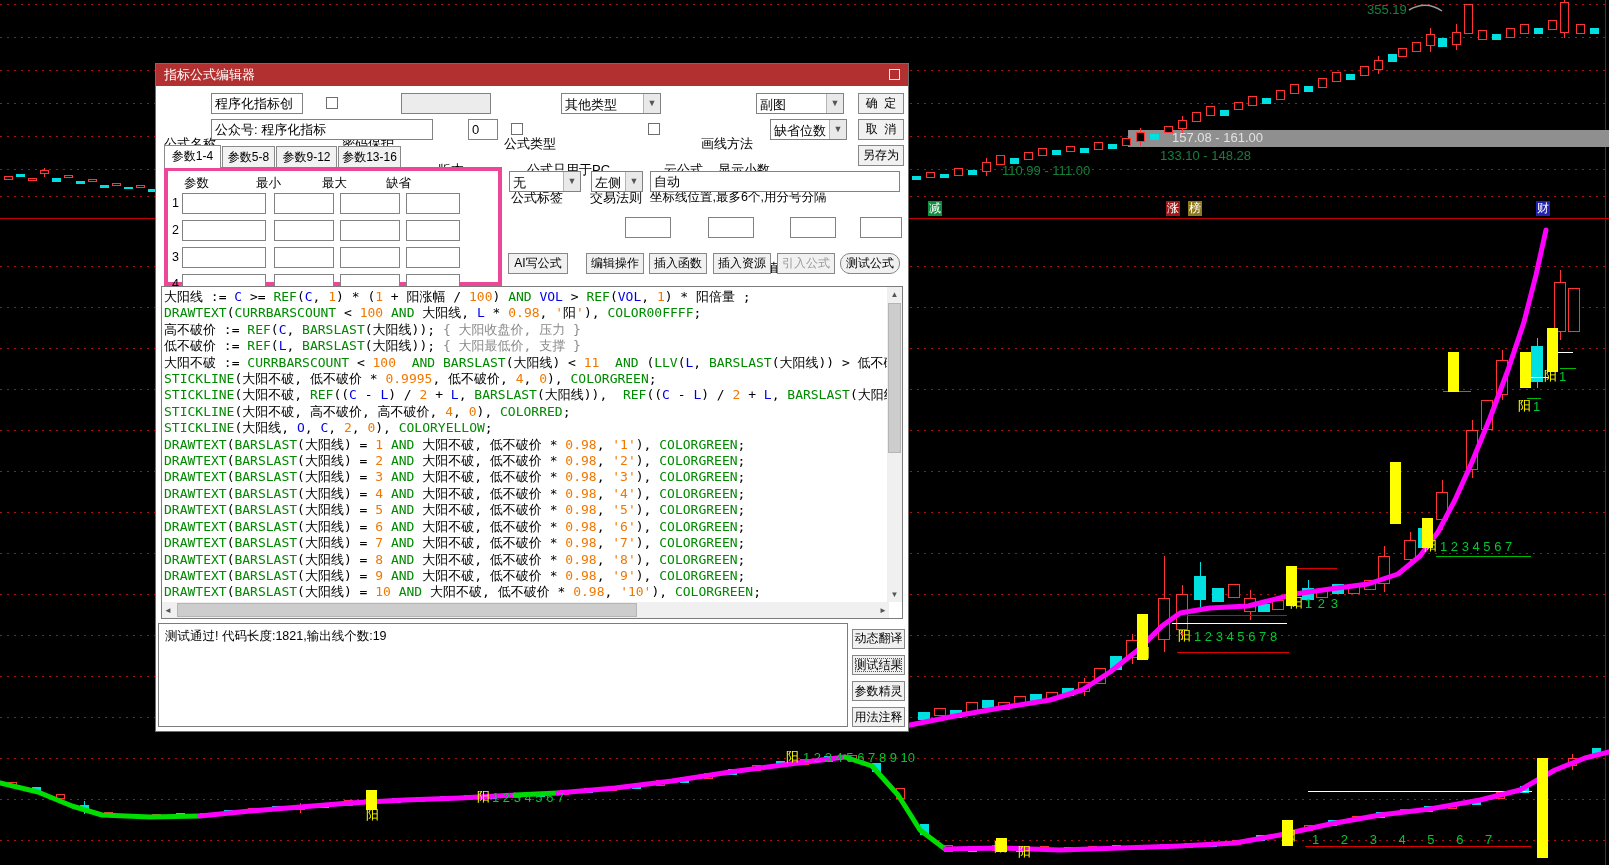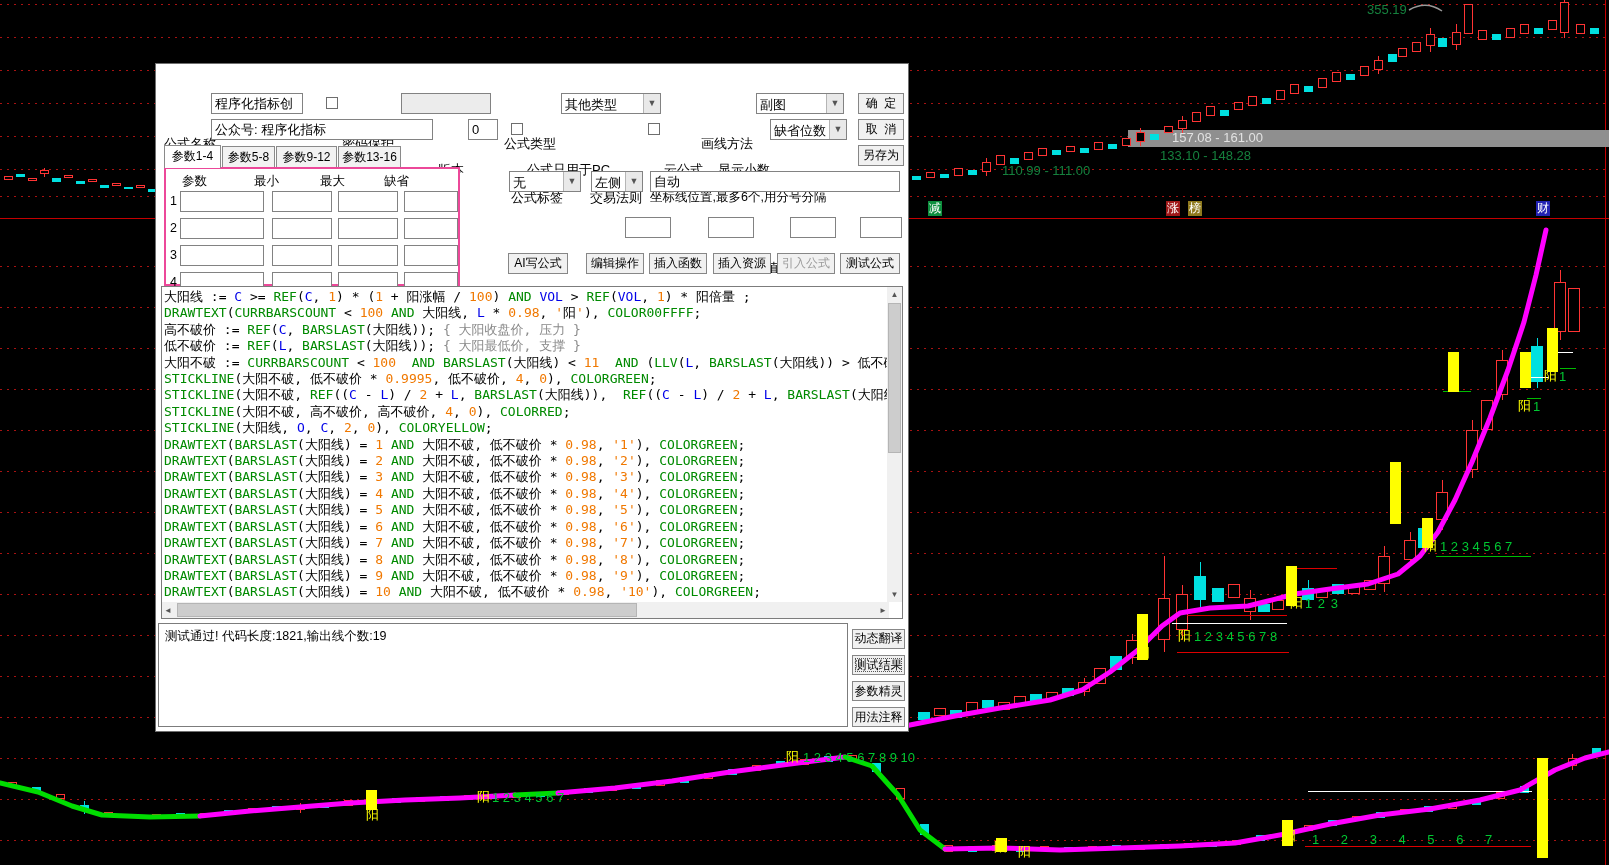--- a/index.html
+++ b/index.html
@@ -35,21 +35,21 @@
   .btn.dis{color:#9b9b9b;}
   .btn.focus{outline:1px dotted #555;outline-offset:-4px;}
   .cb{position:absolute;width:12px;height:12px;background:#fff;border:1px solid #6e6e6e;box-sizing:border-box;}
   .combo{position:absolute;height:21px;background:#fff;border:1px solid #828282;box-sizing:border-box;}
   .combo .val{position:absolute;left:3px;top:2px;font-size:13px;white-space:pre;}
   .combo .arr{position:absolute;right:0;top:0;width:16px;height:19px;background:#e9e9e9;
               border-left:1px solid #b5b5b5;color:#555;font-size:9px;text-align:center;line-height:19px;}
   .tab{position:absolute;top:82px;height:22px;background:#f2f2f2;border:1px solid #8a8a8a;
        border-bottom:none;font-size:12px;text-align:center;line-height:21px;box-sizing:border-box;}
   .tab.active{background:#fff;height:23px;top:81px;z-index:2;}
-  #parampanel{position:absolute;left:8px;top:103px;width:296px;height:119px;border:2px solid #ec4899;
+  #parampanel{position:absolute;left:8px;top:103px;width:338px;height:119px;border:4px solid #ec4899;
               background:#fff;box-sizing:border-box;text-align:right;}
   fieldset{position:absolute;border:1px solid #9a9a9a;margin:0;padding:0;}
   legend{font-size:12.5px;padding:0 3px;margin-left:8px;}
   
   #codewrap{position:absolute;left:5px;top:222px;width:742px;height:333px;border:1px solid #7c7c7c;
             background:#fff;box-sizing:border-box;}
   #code{position:absolute;left:2px;top:2px;width:723px;height:313px;overflow:hidden;
         font-family:"DejaVu Sans Mono",monospace;font-size:13px;line-height:16.4px;white-space:pre;}
   .tk-d{color:#000;} .tk-f{color:#008a00;} .tk-v{color:#0000e8;} .tk-n{color:#f07800;} .tk-c{color:#8a8a8a;}
   .sb{position:absolute;background:#f0f0f0;}
@@ -334,20 +334,24 @@
     <div class="drow" style="left: 1305px; top: 597px; letter-spacing: 1px;">1 2 3</div>
     <div class="drow" style="left: 1440px; top: 540px; letter-spacing: 0px;">1 2 3 4 5 6 7</div>
     <div class="drow" style="left: 1533px; top: 400px; letter-spacing: 0px;">1</div>
     <div class="drow" style="left: 1559px; top: 370px; letter-spacing: 0px;">1</div>
     <div class="drow" style="left: 492px; top: 791px; letter-spacing: 0px;">1 2 3 4 5 6 7</div>
     <div class="drow" style="left: 803px; top: 751px; letter-spacing: 0px;">1 2 3 4 5 6 7 8 9 10</div>
     <div class="drow" style="left: 1312px; top: 833px; letter-spacing: 9px;">1 2 3 4 5 6 7</div>
   </div>
 
 <div id="dlg">
+  <div id="titlebar">
+    <span>指标公式编辑器</span>
+    <span class="tbtn" style="right:8px;"></span>
+  </div>
 
   <div class="lbl" style="left:8px;top:32px;">公式名称</div>
   <div class="inp" style="left:55px;top:29px;width:92px;">程序化指标创</div>
   <span class="cb" style="left:170px;top:33px;"></span>
   <div class="lbl" style="left:186px;top:32px;">密码保护</div>
   <div class="inp dis" style="left:245px;top:29px;width:90px;"></div>
   <div class="lbl" style="left:348px;top:32px;">公式类型</div>
   <div class="combo" style="left:405px;top:29px;width:100px;">
     <span class="val">其他类型</span>
     <span class="arr">▼</span>
@@ -427,21 +431,21 @@
   <div class="lbl" style="left:610px;top:156px;">值3</div>
   <div class="inp" style="left:634px;top:153px;width:46px;"></div>
   <div class="lbl" style="left:690px;top:156px;">值4</div>
   <div class="inp" style="left:704px;top:153px;width:42px;"></div>
 
   <div class="btn" style="left:352px;top:189px;width:60px;">AI写公式</div>
   <div class="btn" style="left:430px;top:189px;width:58px;">编辑操作</div>
   <div class="btn" style="left:493px;top:189px;width:58px;">插入函数</div>
   <div class="btn" style="left:557px;top:189px;width:58px;">插入资源</div>
   <div class="btn dis" style="left:621px;top:189px;width:58px;">引入公式</div>
-  <div class="btn" style="left:684px;top:189px;width:60px;">测试公式</div>
+  <div class="btn" style="left:684px;top:189px;width:60px;border-radius:10px;">测试公式</div>
 
   <div id="codewrap">
     <div id="code"><div><span class="tk-d">大阳线 := </span><span class="tk-v">C</span><span class="tk-d"> &gt;= </span><span class="tk-f">REF</span><span class="tk-d">(</span><span class="tk-v">C</span><span class="tk-d">, </span><span class="tk-n">1</span><span class="tk-d">) * (</span><span class="tk-n">1</span><span class="tk-d"> + 阳涨幅 / </span><span class="tk-n">100</span><span class="tk-d">) </span><span class="tk-f">AND</span><span class="tk-d"> </span><span class="tk-v">VOL</span><span class="tk-d"> &gt; </span><span class="tk-f">REF</span><span class="tk-d">(</span><span class="tk-v">VOL</span><span class="tk-d">, </span><span class="tk-n">1</span><span class="tk-d">) * 阳倍量 ;</span></div><div><span class="tk-f">DRAWTEXT</span><span class="tk-d">(</span><span class="tk-f">CURRBARSCOUNT</span><span class="tk-d"> &lt; </span><span class="tk-n">100</span><span class="tk-d"> </span><span class="tk-f">AND</span><span class="tk-d"> 大阳线, </span><span class="tk-v">L</span><span class="tk-d"> * </span><span class="tk-n">0.98</span><span class="tk-d">, </span><span class="tk-n">'</span><span class="tk-d">阳</span><span class="tk-n">'</span><span class="tk-d">), </span><span class="tk-f">COLOR00FFFF</span><span class="tk-d">;</span></div><div><span class="tk-d">高不破价 := </span><span class="tk-f">REF</span><span class="tk-d">(</span><span class="tk-v">C</span><span class="tk-d">, </span><span class="tk-f">BARSLAST</span><span class="tk-d">(大阳线)); </span><span class="tk-c">{ 大阳收盘价, 压力 }</span></div><div><span class="tk-d">低不破价 := </span><span class="tk-f">REF</span><span class="tk-d">(</span><span class="tk-v">L</span><span class="tk-d">, </span><span class="tk-f">BARSLAST</span><span class="tk-d">(大阳线)); </span><span class="tk-c">{ 大阳最低价, 支撑 }</span></div><div><span class="tk-d">大阳不破 := </span><span class="tk-f">CURRBARSCOUNT</span><span class="tk-d"> &lt; </span><span class="tk-n">100</span><span class="tk-d">  </span><span class="tk-f">AND</span><span class="tk-d"> </span><span class="tk-f">BARSLAST</span><span class="tk-d">(大阳线) &lt; </span><span class="tk-n">11</span><span class="tk-d">  </span><span class="tk-f">AND</span><span class="tk-d"> (</span><span class="tk-f">LLV</span><span class="tk-d">(</span><span class="tk-v">L</span><span class="tk-d">, </span><span class="tk-f">BARSLAST</span><span class="tk-d">(大阳线)) &gt; 低不破价</span></div><div><span class="tk-f">STICKLINE</span><span class="tk-d">(大阳不破, 低不破价 * </span><span class="tk-n">0.9995</span><span class="tk-d">, 低不破价, </span><span class="tk-n">4</span><span class="tk-d">, </span><span class="tk-n">0</span><span class="tk-d">), </span><span class="tk-f">COLORGREEN</span><span class="tk-d">;</span></div><div><span class="tk-f">STICKLINE</span><span class="tk-d">(大阳不破, </span><span class="tk-f">REF</span><span class="tk-d">((</span><span class="tk-v">C</span><span class="tk-d"> - </span><span class="tk-v">L</span><span class="tk-d">) / </span><span class="tk-n">2</span><span class="tk-d"> + </span><span class="tk-v">L</span><span class="tk-d">, </span><span class="tk-f">BARSLAST</span><span class="tk-d">(大阳线)),  </span><span class="tk-f">REF</span><span class="tk-d">((</span><span class="tk-v">C</span><span class="tk-d"> - </span><span class="tk-v">L</span><span class="tk-d">) / </span><span class="tk-n">2</span><span class="tk-d"> + </span><span class="tk-v">L</span><span class="tk-d">, </span><span class="tk-f">BARSLAST</span><span class="tk-d">(大阳线)</span></div><div><span class="tk-f">STICKLINE</span><span class="tk-d">(大阳不破, 高不破价, 高不破价, </span><span class="tk-n">4</span><span class="tk-d">, </span><span class="tk-n">0</span><span class="tk-d">), </span><span class="tk-f">COLORRED</span><span class="tk-d">;</span></div><div><span class="tk-f">STICKLINE</span><span class="tk-d">(大阳线, </span><span class="tk-v">O</span><span class="tk-d">, </span><span class="tk-v">C</span><span class="tk-d">, </span><span class="tk-n">2</span><span class="tk-d">, </span><span class="tk-n">0</span><span class="tk-d">), </span><span class="tk-f">COLORYELLOW</span><span class="tk-d">;</span></div><div><span class="tk-f">DRAWTEXT</span><span class="tk-d">(</span><span class="tk-f">BARSLAST</span><span class="tk-d">(大阳线) = </span><span class="tk-n">1</span><span class="tk-d"> </span><span class="tk-f">AND</span><span class="tk-d"> 大阳不破, 低不破价 * </span><span class="tk-n">0.98</span><span class="tk-d">, </span><span class="tk-n">'1'</span><span class="tk-d">), </span><span class="tk-f">COLORGREEN</span><span class="tk-d">;</span></div><div><span class="tk-f">DRAWTEXT</span><span class="tk-d">(</span><span class="tk-f">BARSLAST</span><span class="tk-d">(大阳线) = </span><span class="tk-n">2</span><span class="tk-d"> </span><span class="tk-f">AND</span><span class="tk-d"> 大阳不破, 低不破价 * </span><span class="tk-n">0.98</span><span class="tk-d">, </span><span class="tk-n">'2'</span><span class="tk-d">), </span><span class="tk-f">COLORGREEN</span><span class="tk-d">;</span></div><div><span class="tk-f">DRAWTEXT</span><span class="tk-d">(</span><span class="tk-f">BARSLAST</span><span class="tk-d">(大阳线) = </span><span class="tk-n">3</span><span class="tk-d"> </span><span class="tk-f">AND</span><span class="tk-d"> 大阳不破, 低不破价 * </span><span class="tk-n">0.98</span><span class="tk-d">, </span><span class="tk-n">'3'</span><span class="tk-d">), </span><span class="tk-f">COLORGREEN</span><span class="tk-d">;</span></div><div><span class="tk-f">DRAWTEXT</span><span class="tk-d">(</span><span class="tk-f">BARSLAST</span><span class="tk-d">(大阳线) = </span><span class="tk-n">4</span><span class="tk-d"> </span><span class="tk-f">AND</span><span class="tk-d"> 大阳不破, 低不破价 * </span><span class="tk-n">0.98</span><span class="tk-d">, </span><span class="tk-n">'4'</span><span class="tk-d">), </span><span class="tk-f">COLORGREEN</span><span class="tk-d">;</span></div><div><span class="tk-f">DRAWTEXT</span><span class="tk-d">(</span><span class="tk-f">BARSLAST</span><span class="tk-d">(大阳线) = </span><span class="tk-n">5</span><span class="tk-d"> </span><span class="tk-f">AND</span><span class="tk-d"> 大阳不破, 低不破价 * </span><span class="tk-n">0.98</span><span class="tk-d">, </span><span class="tk-n">'5'</span><span class="tk-d">), </span><span class="tk-f">COLORGREEN</span><span class="tk-d">;</span></div><div><span class="tk-f">DRAWTEXT</span><span class="tk-d">(</span><span class="tk-f">BARSLAST</span><span class="tk-d">(大阳线) = </span><span class="tk-n">6</span><span class="tk-d"> </span><span class="tk-f">AND</span><span class="tk-d"> 大阳不破, 低不破价 * </span><span class="tk-n">0.98</span><span class="tk-d">, </span><span class="tk-n">'6'</span><span class="tk-d">), </span><span class="tk-f">COLORGREEN</span><span class="tk-d">;</span></div><div><span class="tk-f">DRAWTEXT</span><span class="tk-d">(</span><span class="tk-f">BARSLAST</span><span class="tk-d">(大阳线) = </span><span class="tk-n">7</span><span class="tk-d"> </span><span class="tk-f">AND</span><span class="tk-d"> 大阳不破, 低不破价 * </span><span class="tk-n">0.98</span><span class="tk-d">, </span><span class="tk-n">'7'</span><span class="tk-d">), </span><span class="tk-f">COLORGREEN</span><span class="tk-d">;</span></div><div><span class="tk-f">DRAWTEXT</span><span class="tk-d">(</span><span class="tk-f">BARSLAST</span><span class="tk-d">(大阳线) = </span><span class="tk-n">8</span><span class="tk-d"> </span><span class="tk-f">AND</span><span class="tk-d"> 大阳不破, 低不破价 * </span><span class="tk-n">0.98</span><span class="tk-d">, </span><span class="tk-n">'8'</span><span class="tk-d">), </span><span class="tk-f">COLORGREEN</span><span class="tk-d">;</span></div><div><span class="tk-f">DRAWTEXT</span><span class="tk-d">(</span><span class="tk-f">BARSLAST</span><span class="tk-d">(大阳线) = </span><span class="tk-n">9</span><span class="tk-d"> </span><span class="tk-f">AND</span><span class="tk-d"> 大阳不破, 低不破价 * </span><span class="tk-n">0.98</span><span class="tk-d">, </span><span class="tk-n">'9'</span><span class="tk-d">), </span><span class="tk-f">COLORGREEN</span><span class="tk-d">;</span></div><div><span class="tk-f">DRAWTEXT</span><span class="tk-d">(</span><span class="tk-f">BARSLAST</span><span class="tk-d">(大阳线) = </span><span class="tk-n">10</span><span class="tk-d"> </span><span class="tk-f">AND</span><span class="tk-d"> 大阳不破, 低不破价 * </span><span class="tk-n">0.98</span><span class="tk-d">, </span><span class="tk-n">'10'</span><span class="tk-d">), </span><span class="tk-f">COLORGREEN</span><span class="tk-d">;</span></div></div>
 
     <div class="sb" style="right:0;top:0;width:15px;height:315px;">
       <span class="sarr" style="top:3px;left:0;width:15px;">▲</span>
       <div class="thumb" style="left:1px;top:16px;width:13px;height:150px;"></div>
       <span class="sarr" style="bottom:3px;left:0;width:15px;">▼</span>
     </div>
 

